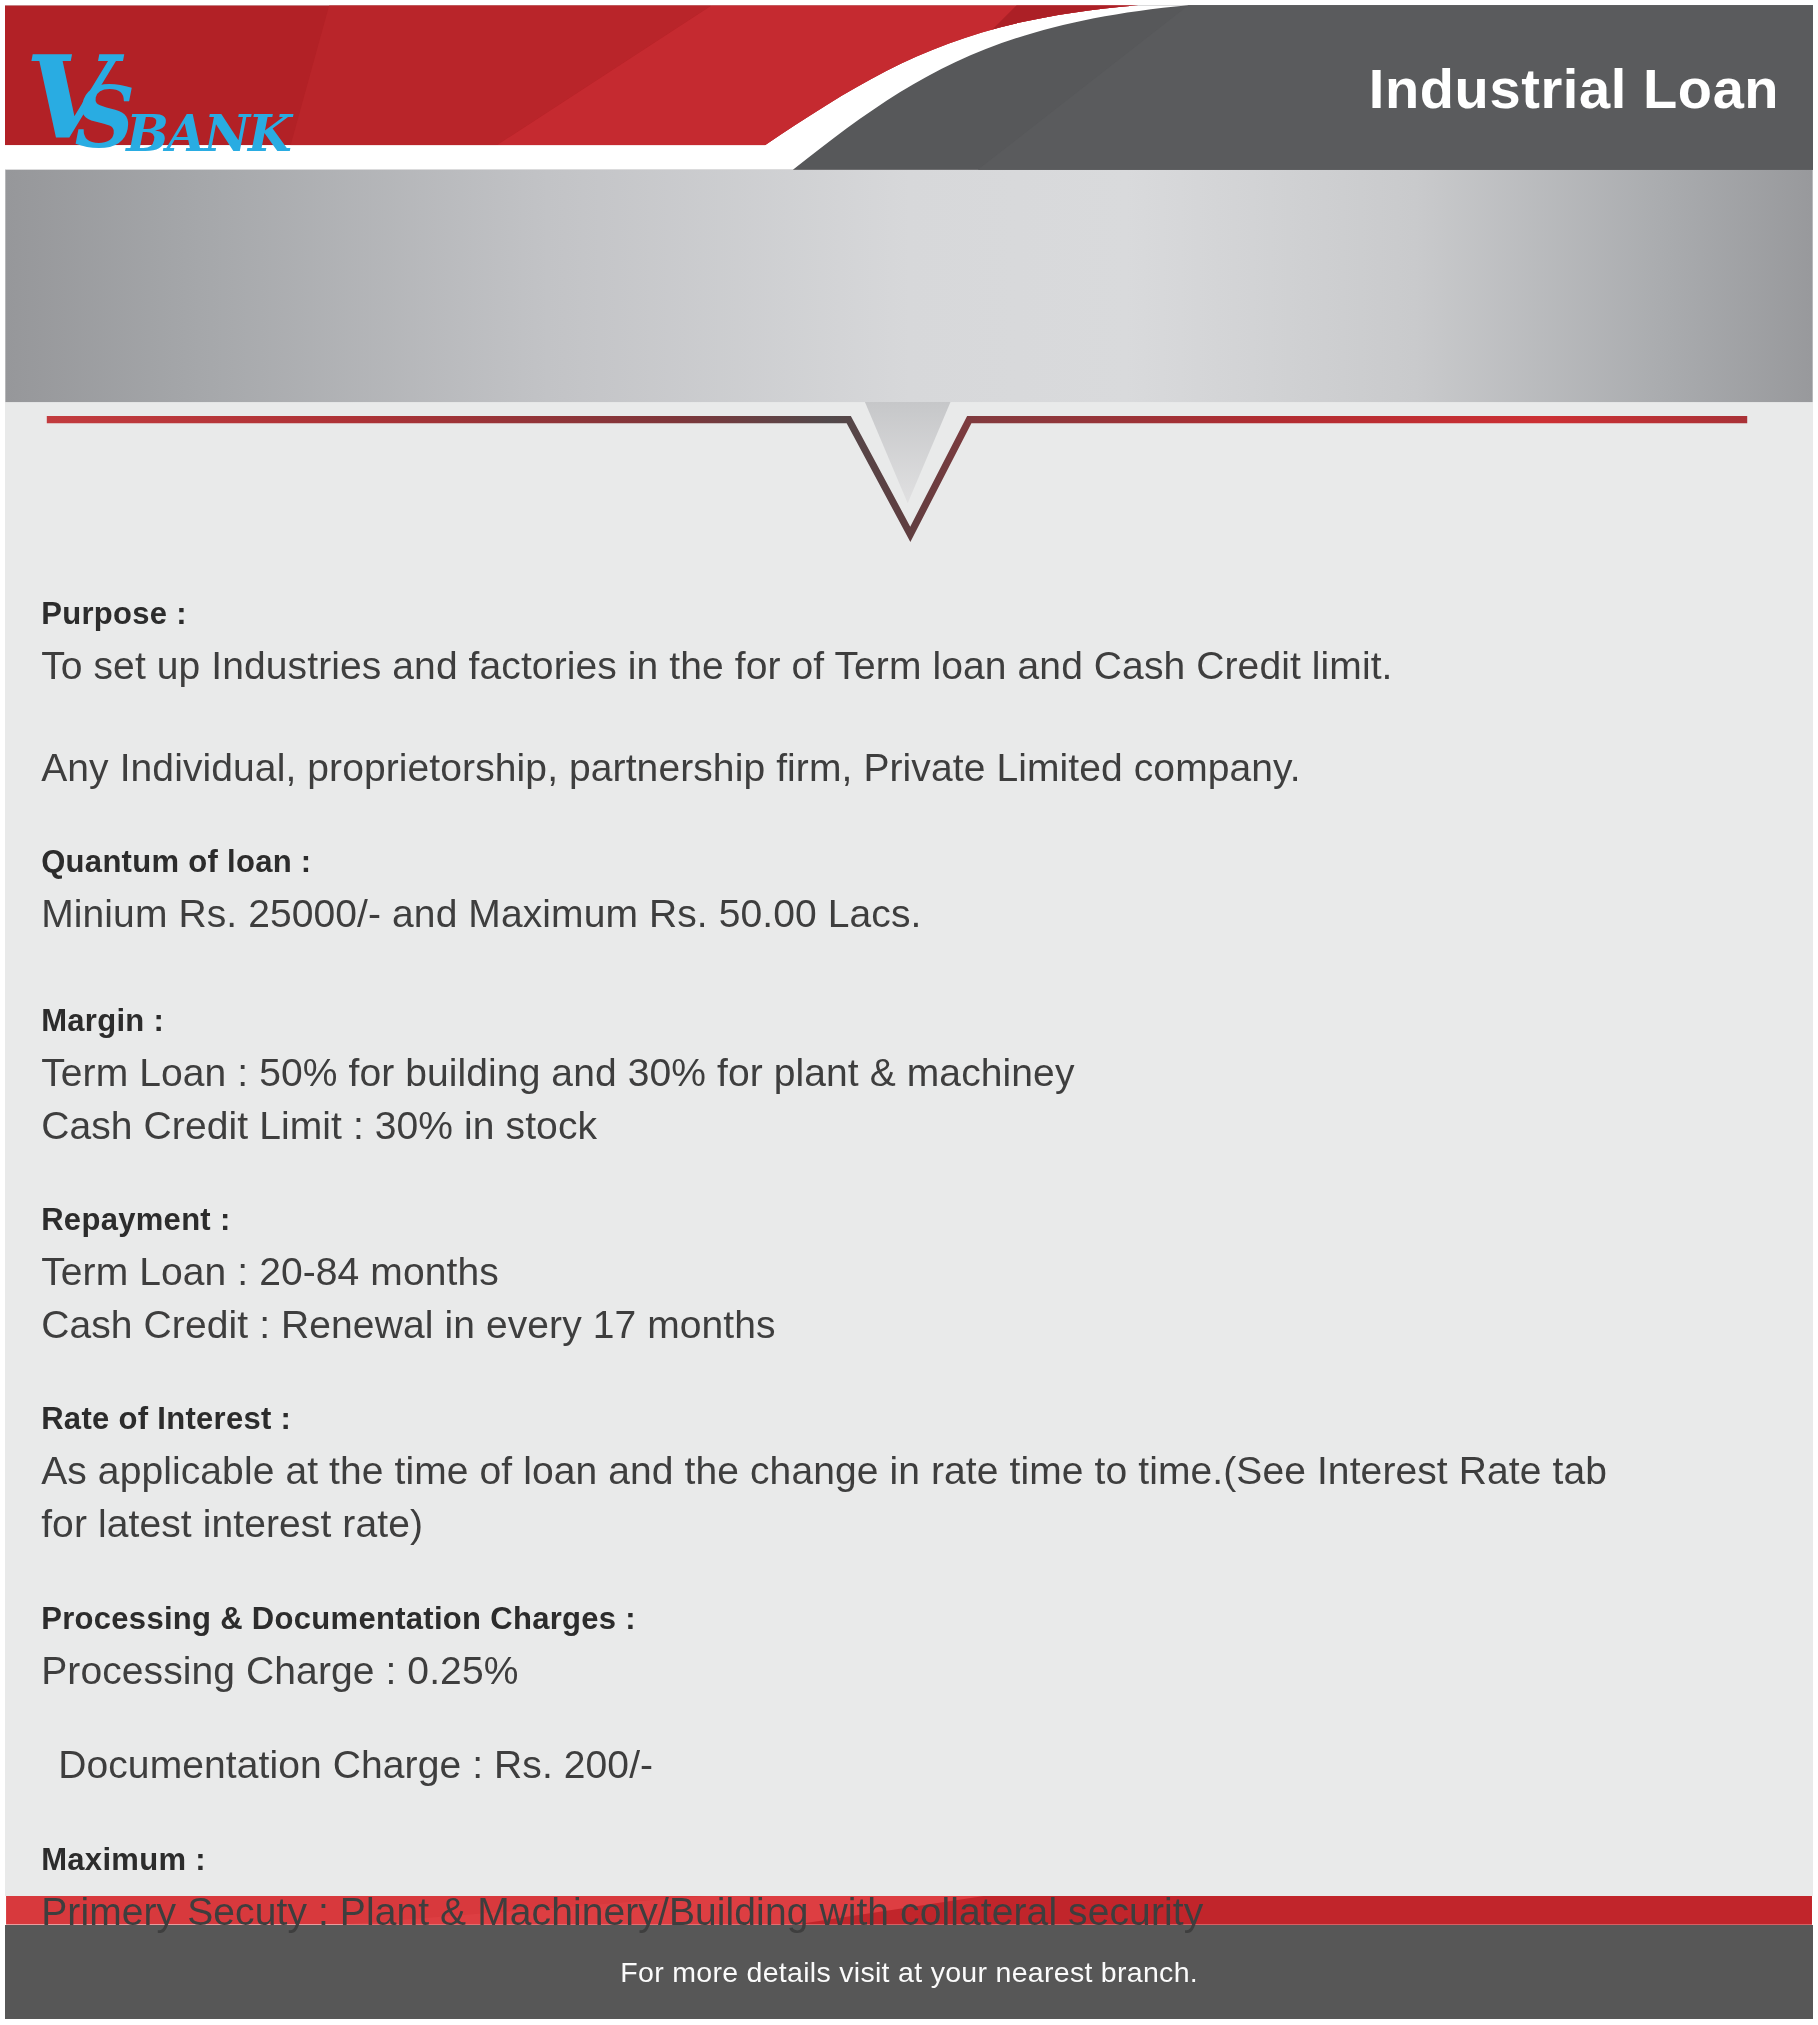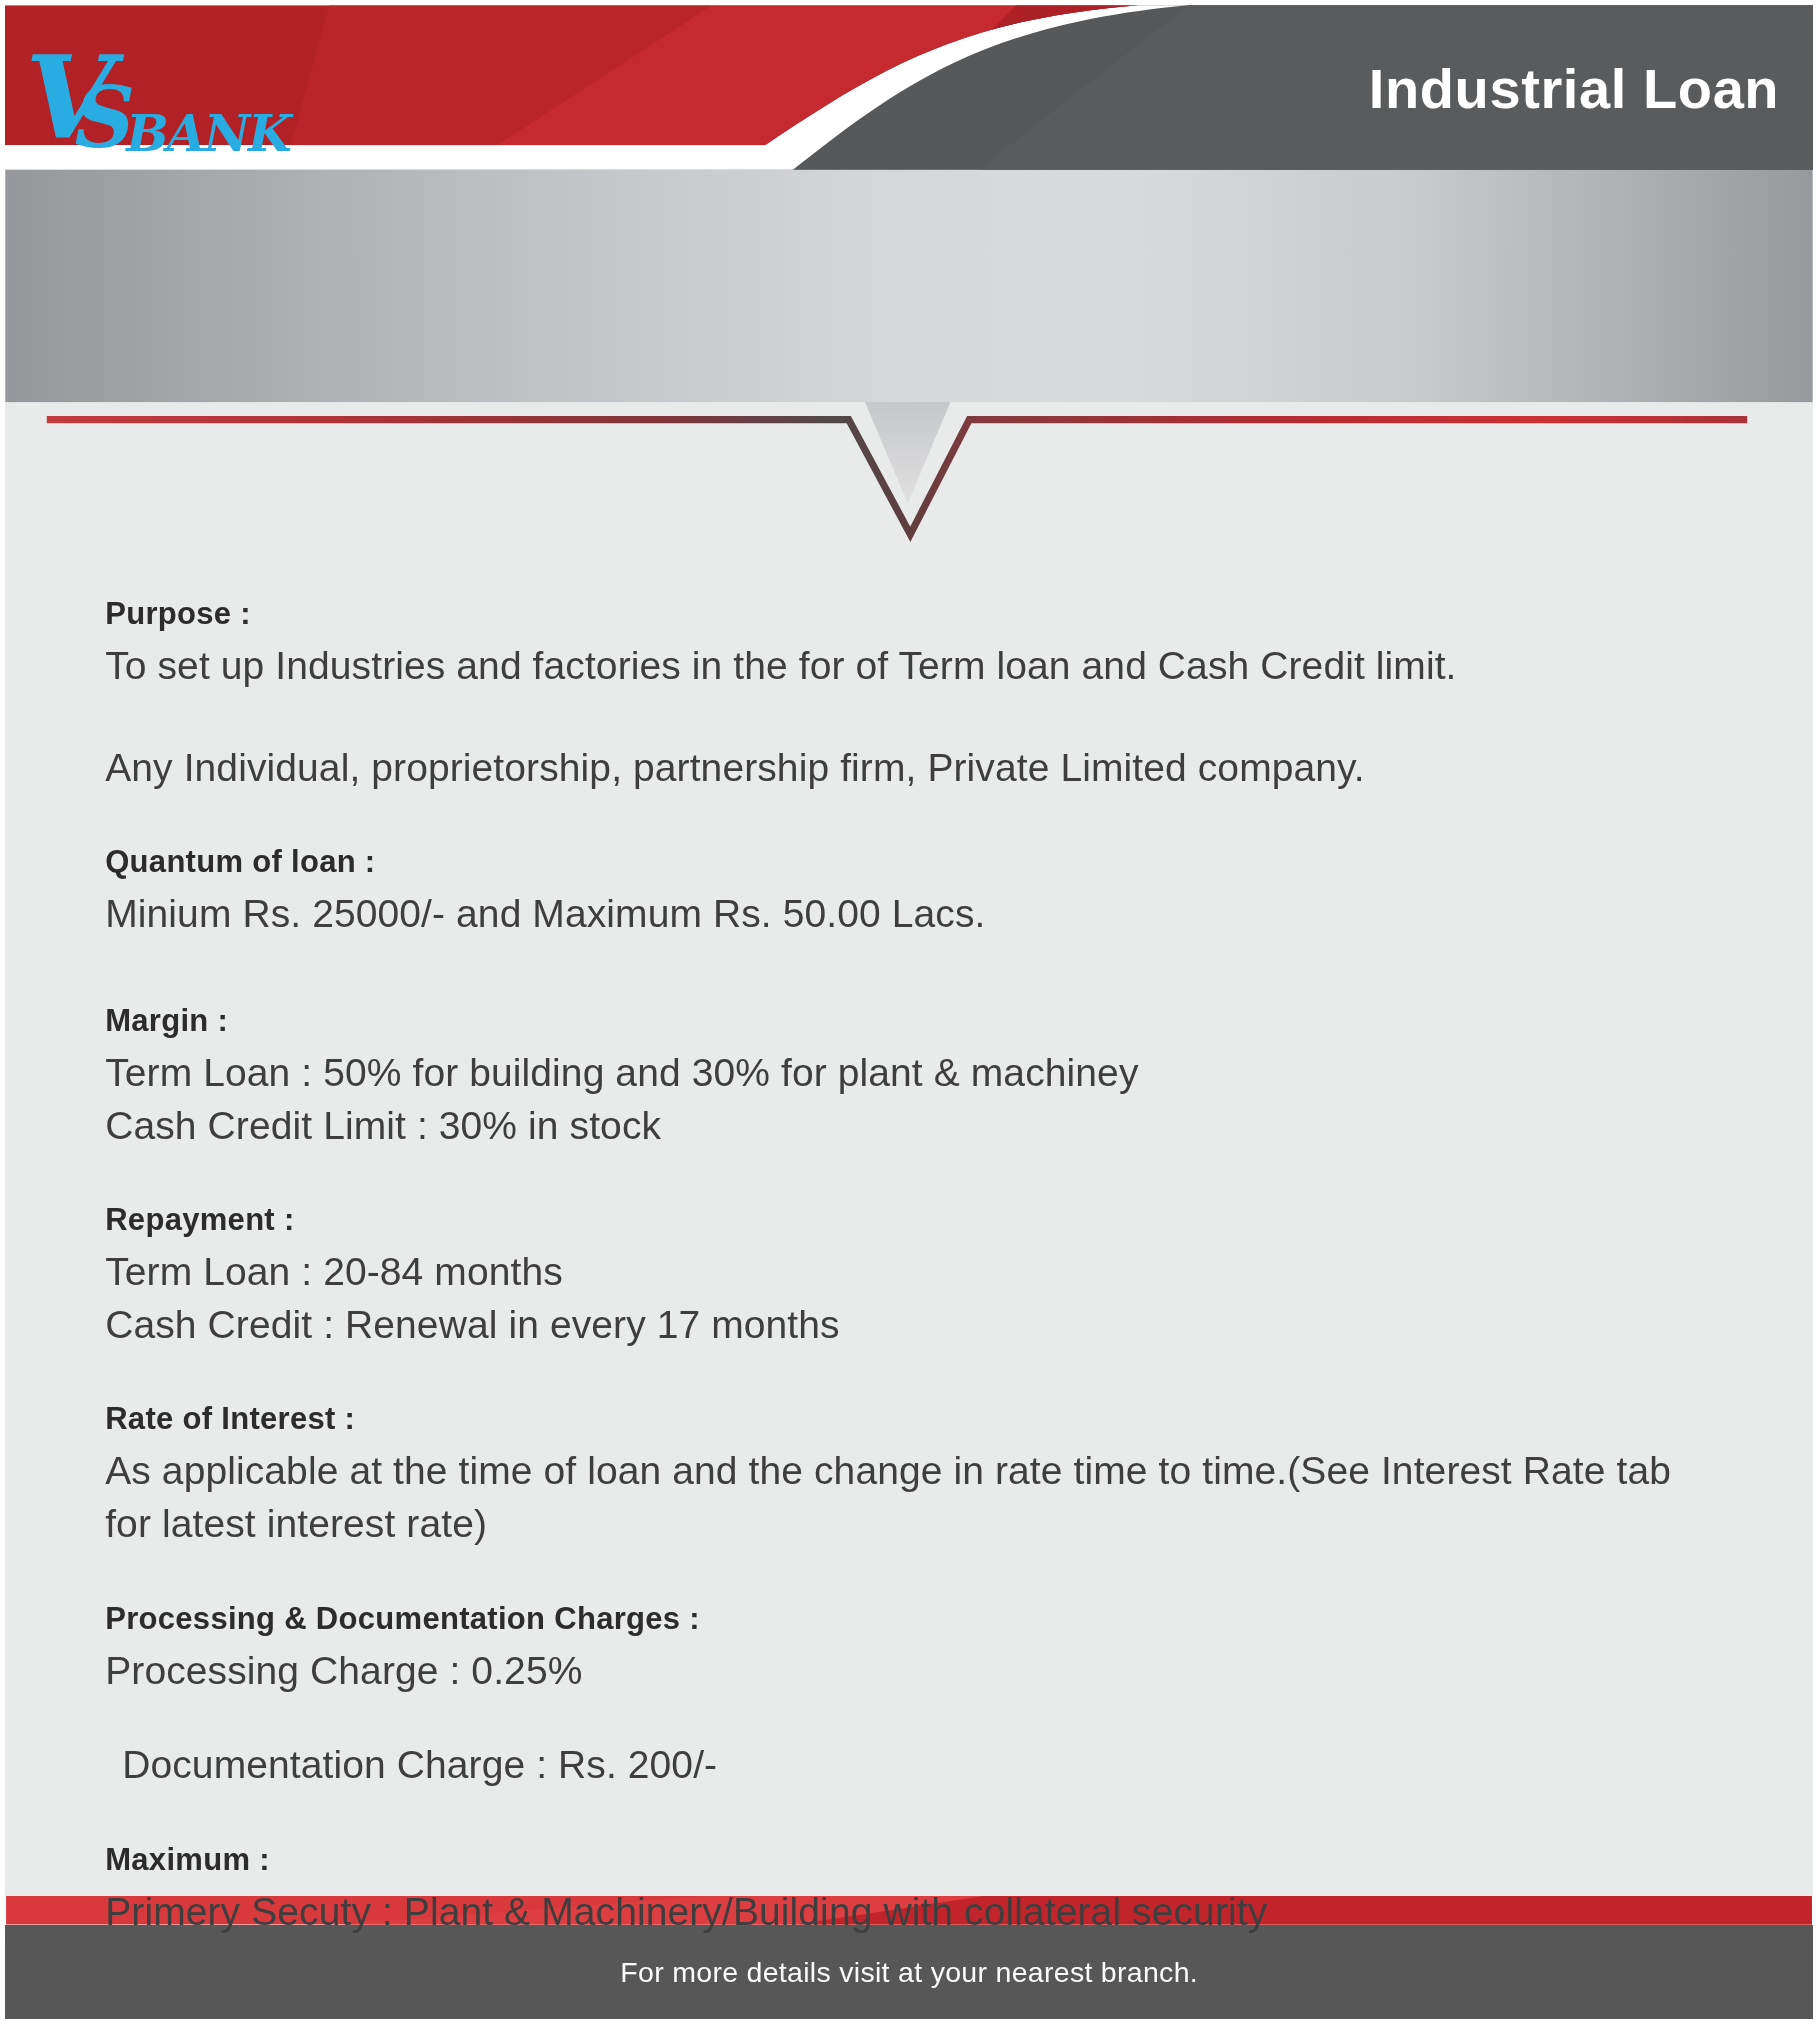--- a/index.html
+++ b/index.html
@@ -15,21 +15,21 @@
     position:absolute; right:34px; top:51px;
     font-size:56px; font-weight:bold; color:#ffffff; letter-spacing:0.6px;
     white-space:nowrap;
   }
   
   .band-divider { position:absolute; left:5.2px; top:170px; width:1808px; height:376px; z-index:3; }
   
   .content {
     position:absolute; left:5.2px; top:402px; width:1808px; height:1494px;
     background:#e9eaea; box-sizing:border-box;
-    padding:193px 104px 0 100px; z-index:1;
+    padding:193px 104px 0 36px; z-index:1;
   }
   .content section { margin-top:49px; }
   .content section.first { margin-top:0; }
   .content section.wide-gap { margin-top:61px; }
   .content h2 {
     margin:0 0 7.8px 0; font-size:31px; line-height:1.2; font-weight:bold;
     color:#2c2c2c; letter-spacing:0.3px;
   }
   .content p {
     margin:0; font-size:39px; line-height:1.35; color:#3e3e3e;

